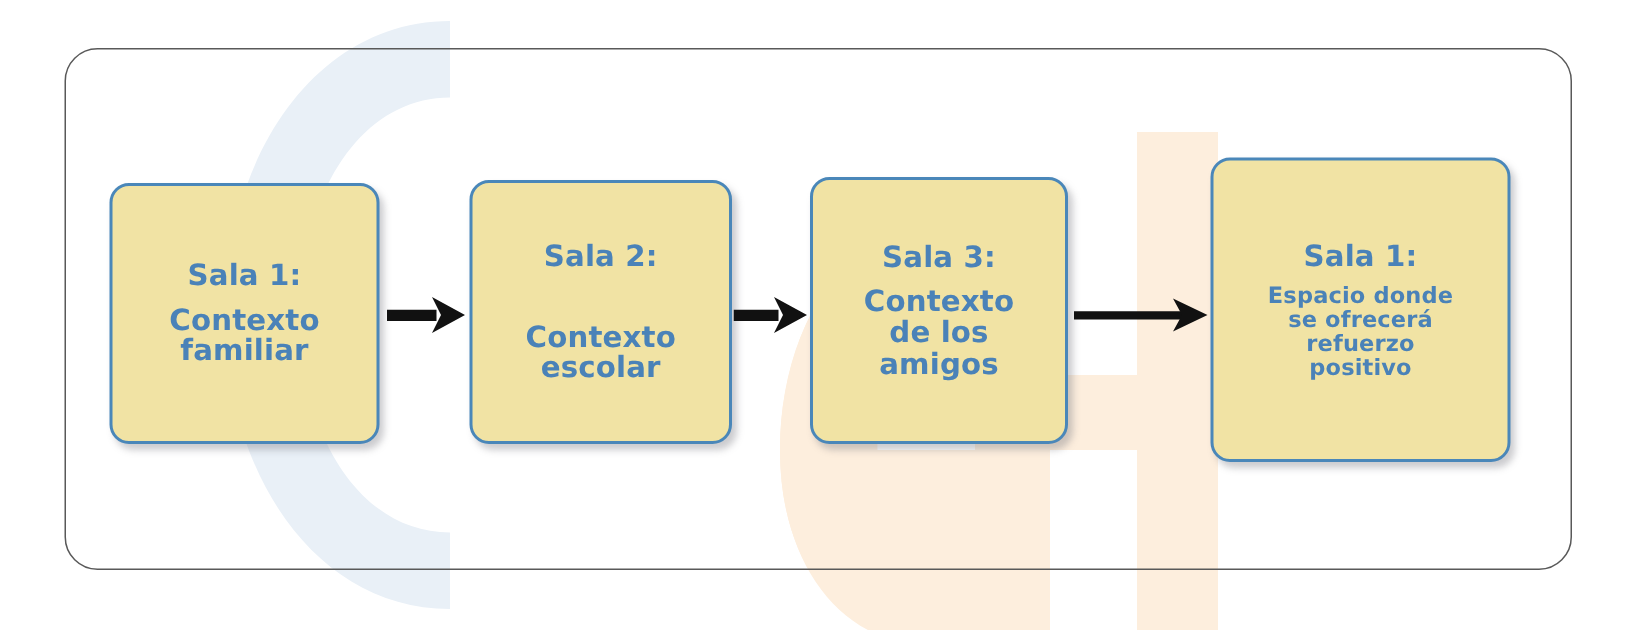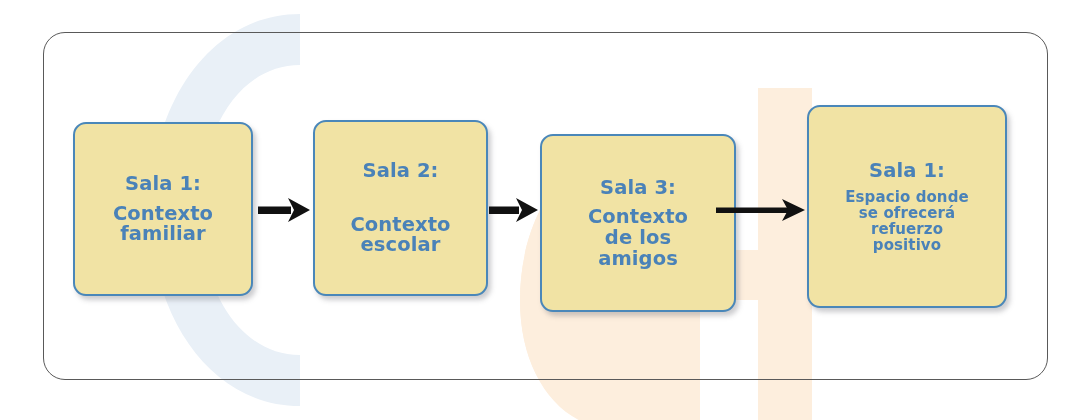--- a/index.html
+++ b/index.html
@@ -69,21 +69,21 @@
   }
   .node .body {
     font-weight: bold;
     font-size: 19.5px;
     line-height: 1.06;
     padding: 0 5px;
   }
 
   #node1 { left: 73px;  top: 122px; width: 180px; height: 174px; }
   #node2 { left: 313px; top: 120px; width: 175px; height: 176px; gap: 24px; }
-  #node3 { left: 540px; top: 134px; width: 196px; height: 178px; }
+  #node3 { left: 540px; top: 118px; width: 172px; height: 178px; }
   #node4 { left: 807px; top: 105px; width: 200px; height: 203px; }
   #node4 .title { font-size: 19.5px; margin-bottom: 7px; }
   #node4 .body  { font-size: 15px; line-height: 1.08; }
 
   
   .arrow {
     position: absolute;
     pointer-events: none;
   }
 </style>

